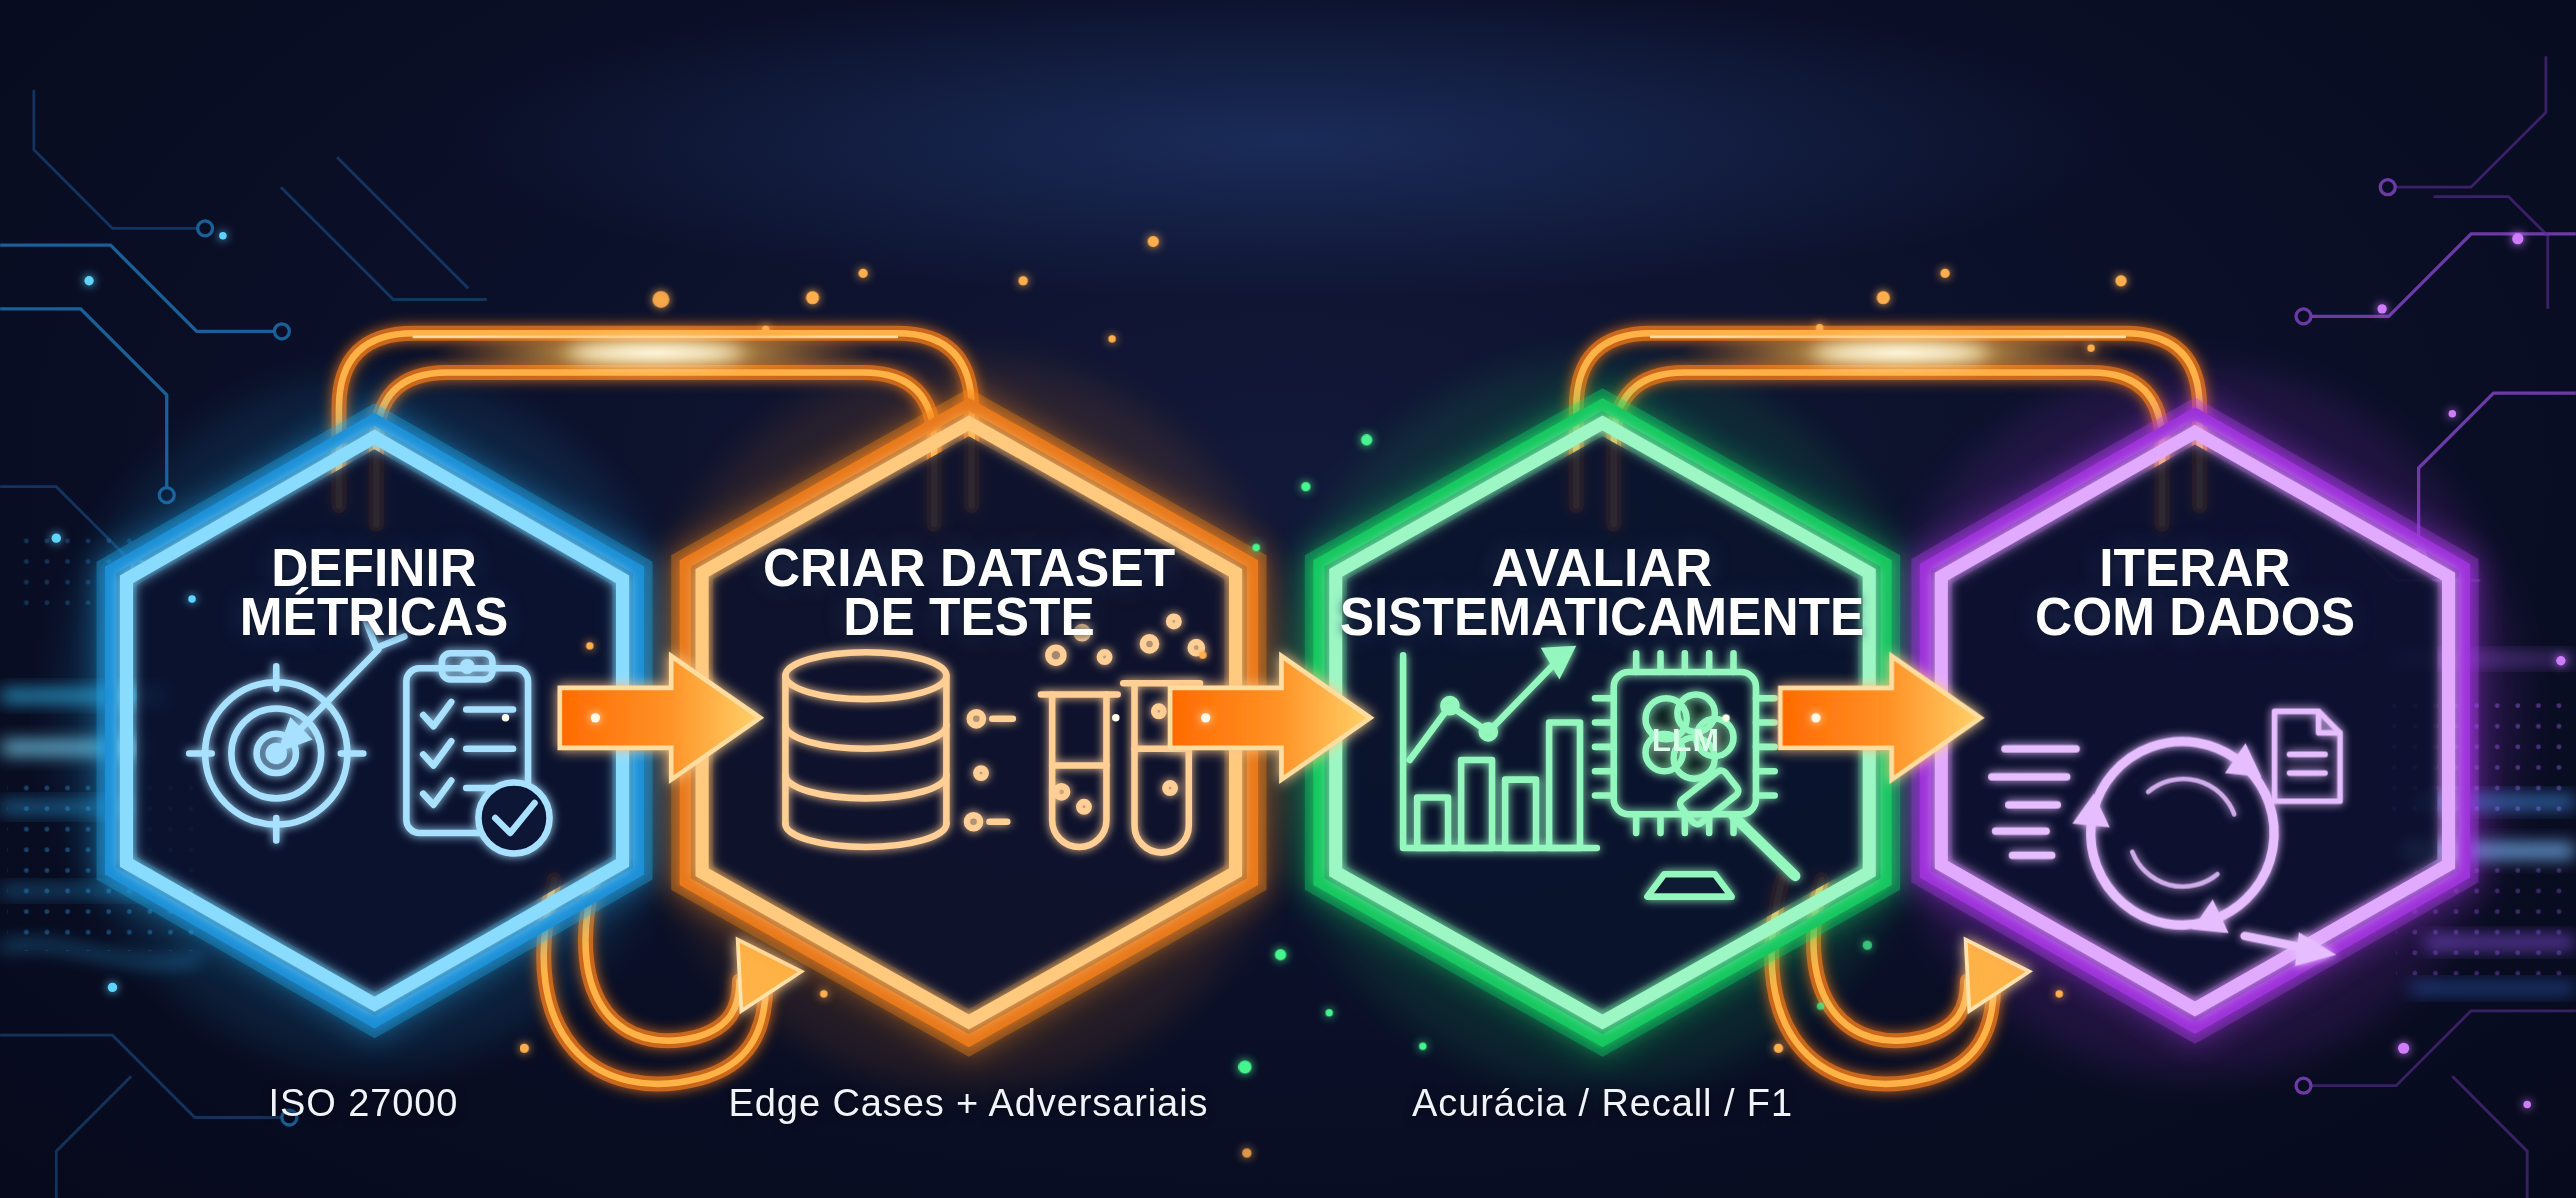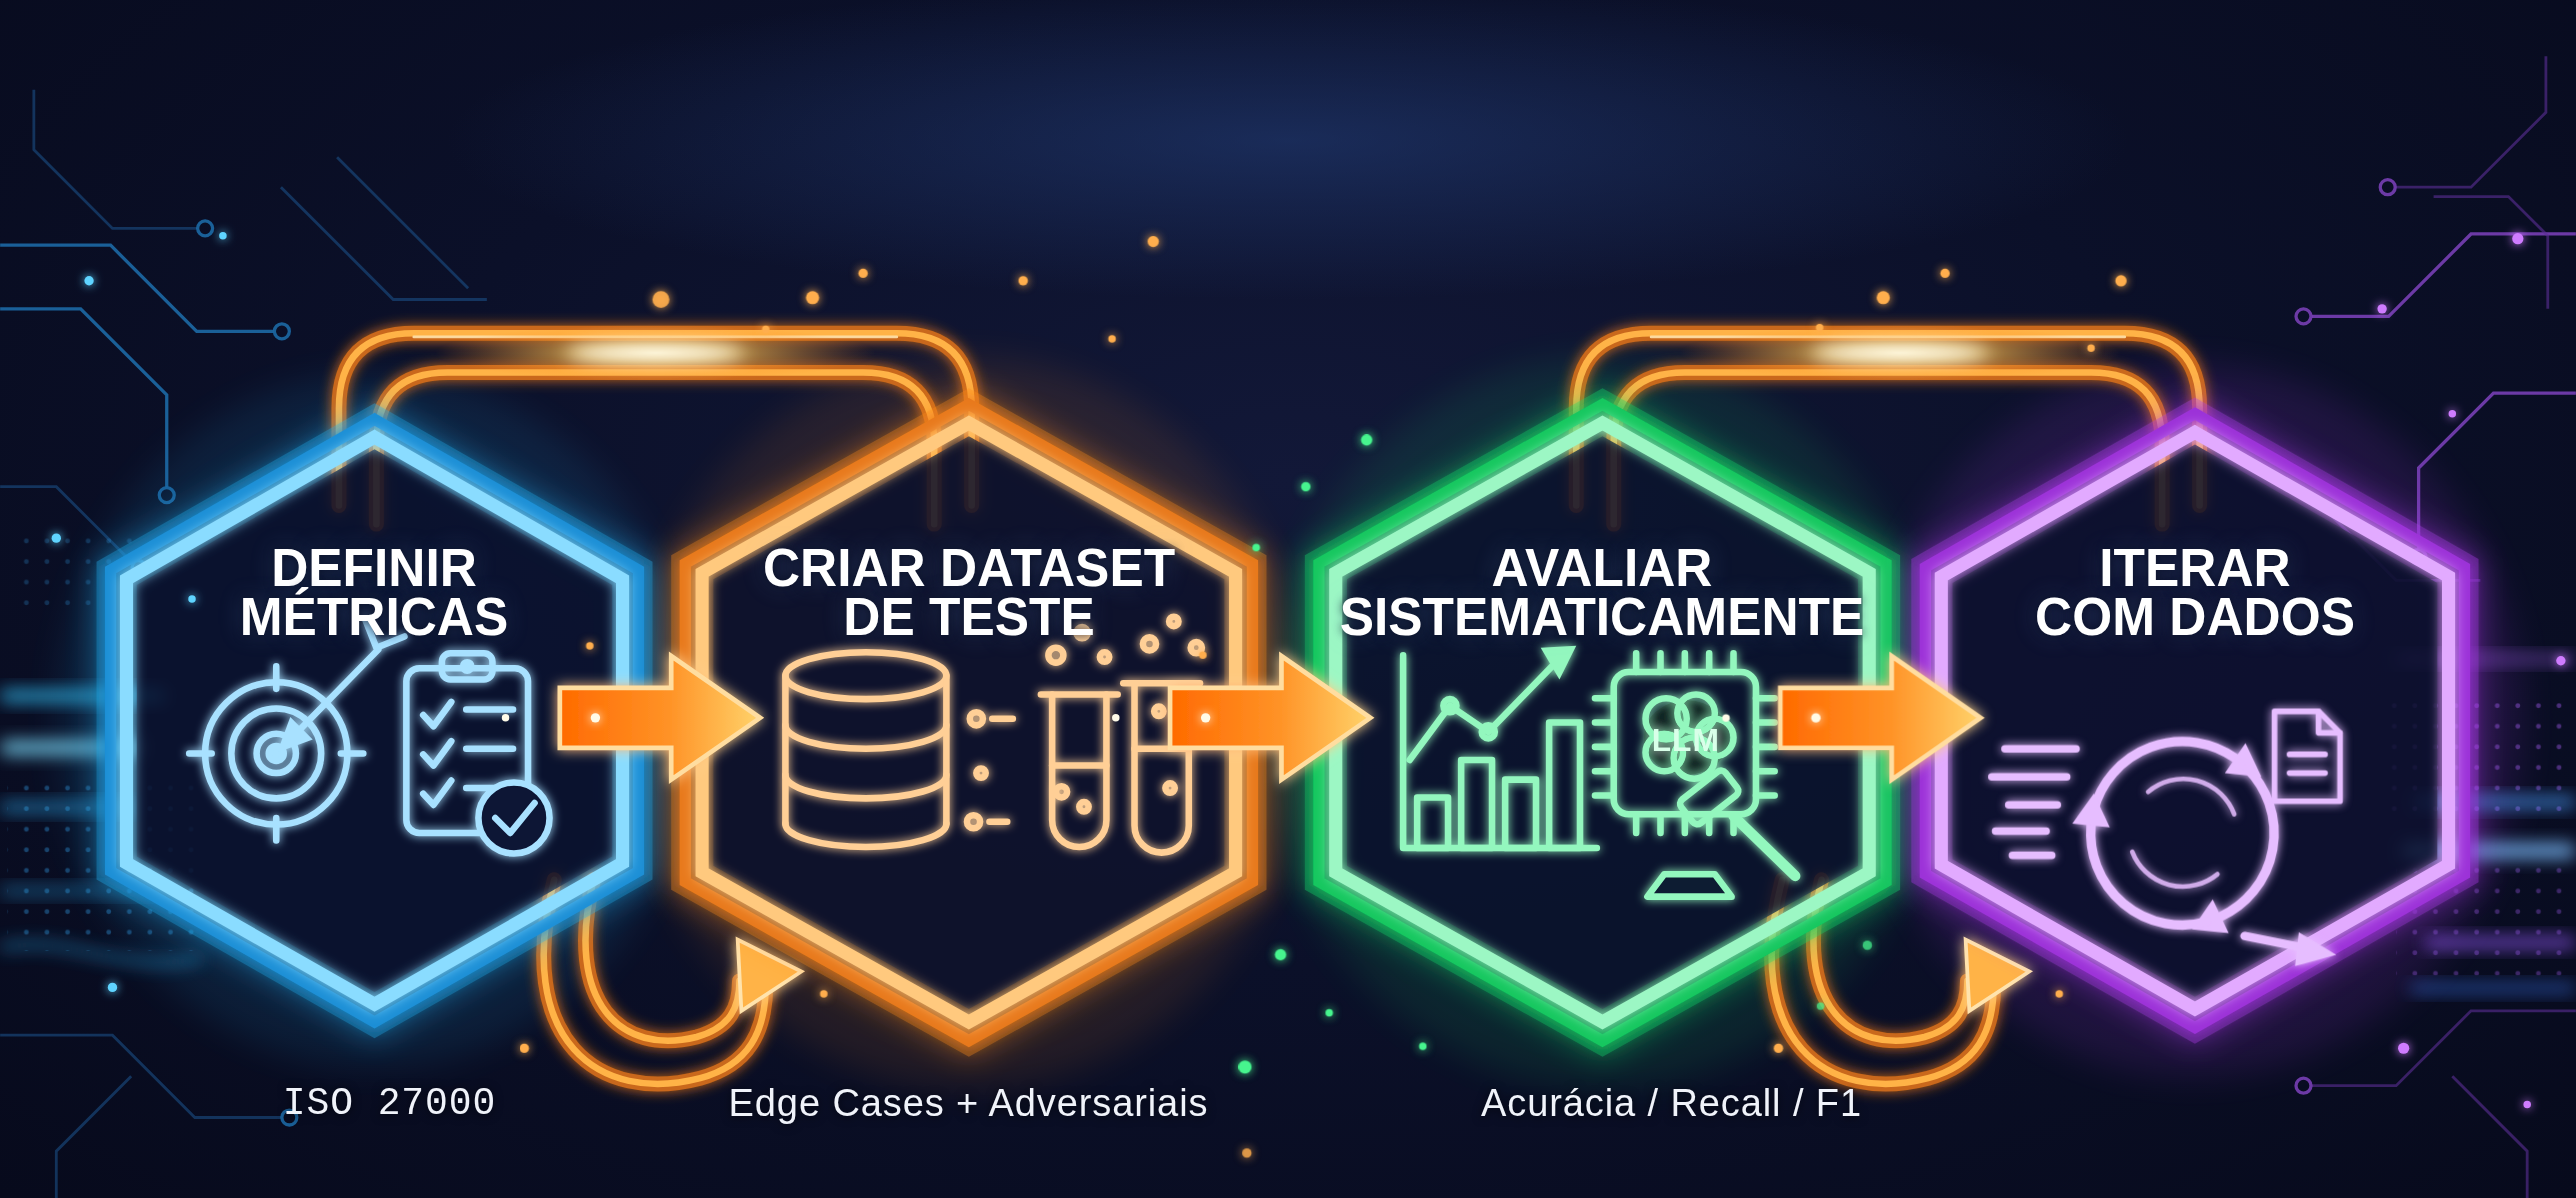--- a/index.html
+++ b/index.html
@@ -26,23 +26,23 @@
   #hexlabel-1{left:84px;}
   #hexlabel-2{left:679px;}
   #hexlabel-3{left:1312px;}
   #hexlabel-4{left:1905px;}
 
   .caption{
     position:absolute;top:1082px;width:711px;text-align:center;z-index:5;
     color:#f0f3fa;font-size:38px;font-weight:400;letter-spacing:0.9px;
     text-shadow:0 0.9px 9.4px rgba(0,0,0,.65);
   }
-  #caption-1{left:34px;font-family:Liberation Mono, monospace;}
+  #caption-1{left:8px;}
   #caption-2{left:613px;}
-  #caption-3{left:1316px;}
+  #caption-3{left:1247px;}
   #caption-4{left:1839px;}
 
   
   .trL{stroke:#1d6fad;stroke-width:3.5;fill:none;opacity:.85;}
   .trL2{stroke:#1a4e86;stroke-width:3;fill:none;opacity:.6;}
   .trR{stroke:#7e42bd;stroke-width:3.5;fill:none;opacity:.85;}
   .trR2{stroke:#5c2f96;stroke-width:3;fill:none;opacity:.6;}
   .nodeL{fill:none;stroke:#1d6fad;stroke-width:3.5;opacity:.85;}
   .nodeR{fill:none;stroke:#7e42bd;stroke-width:3.5;opacity:.85;}
 

